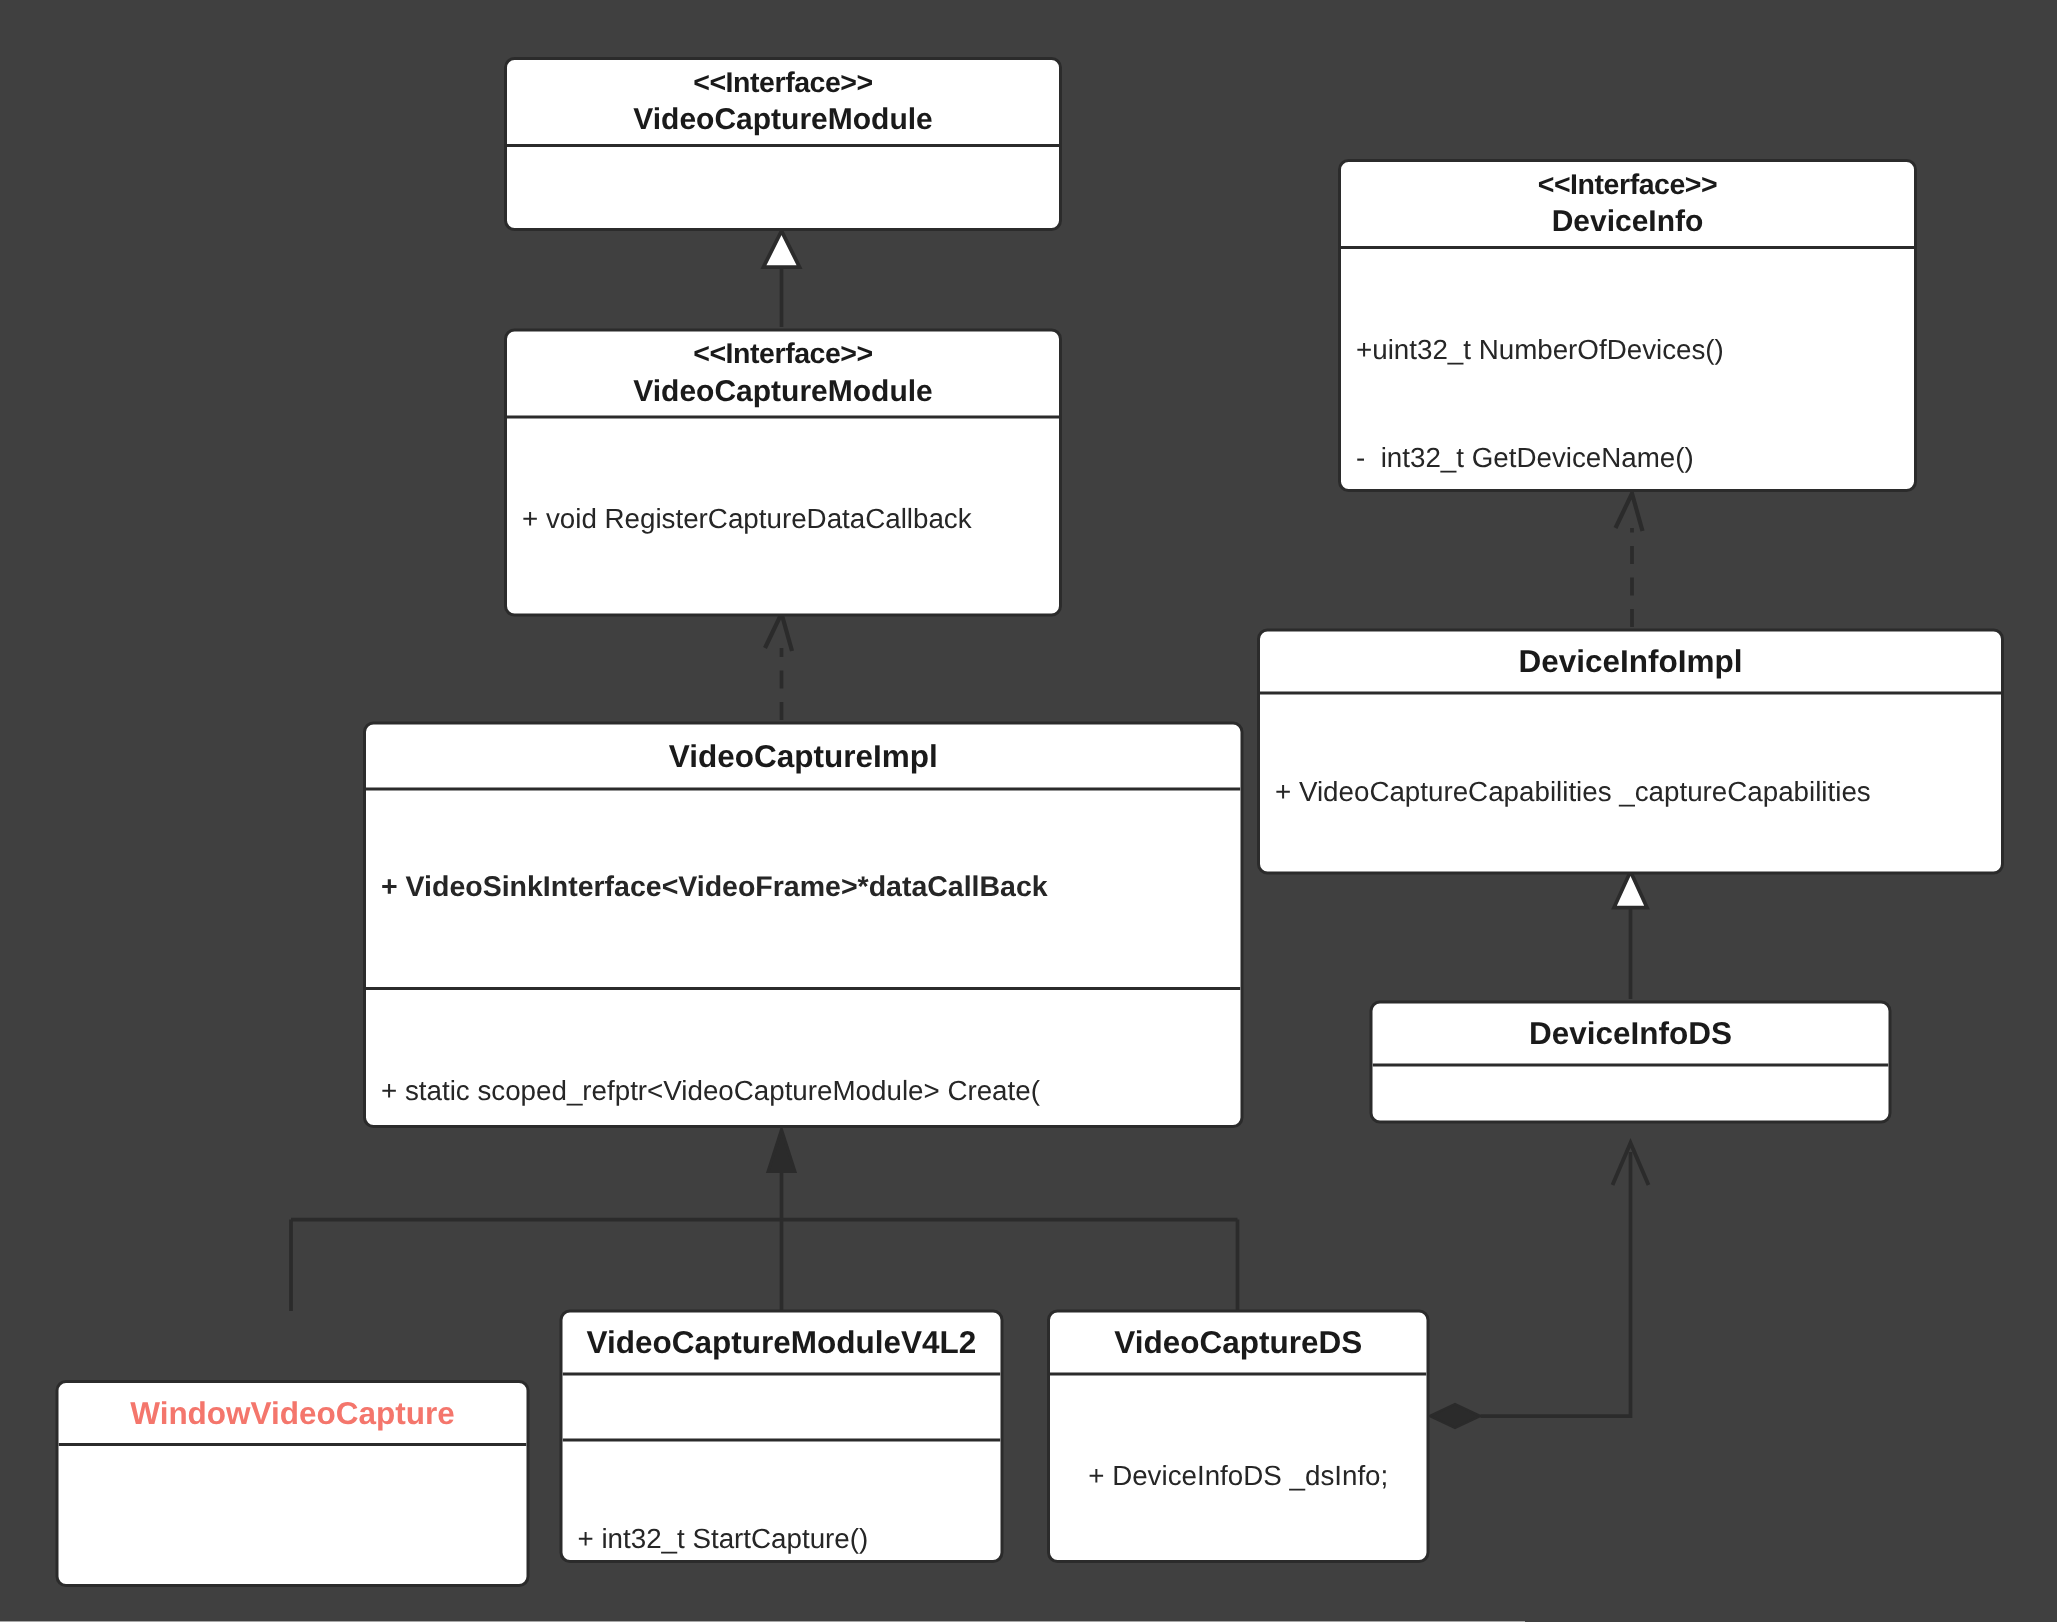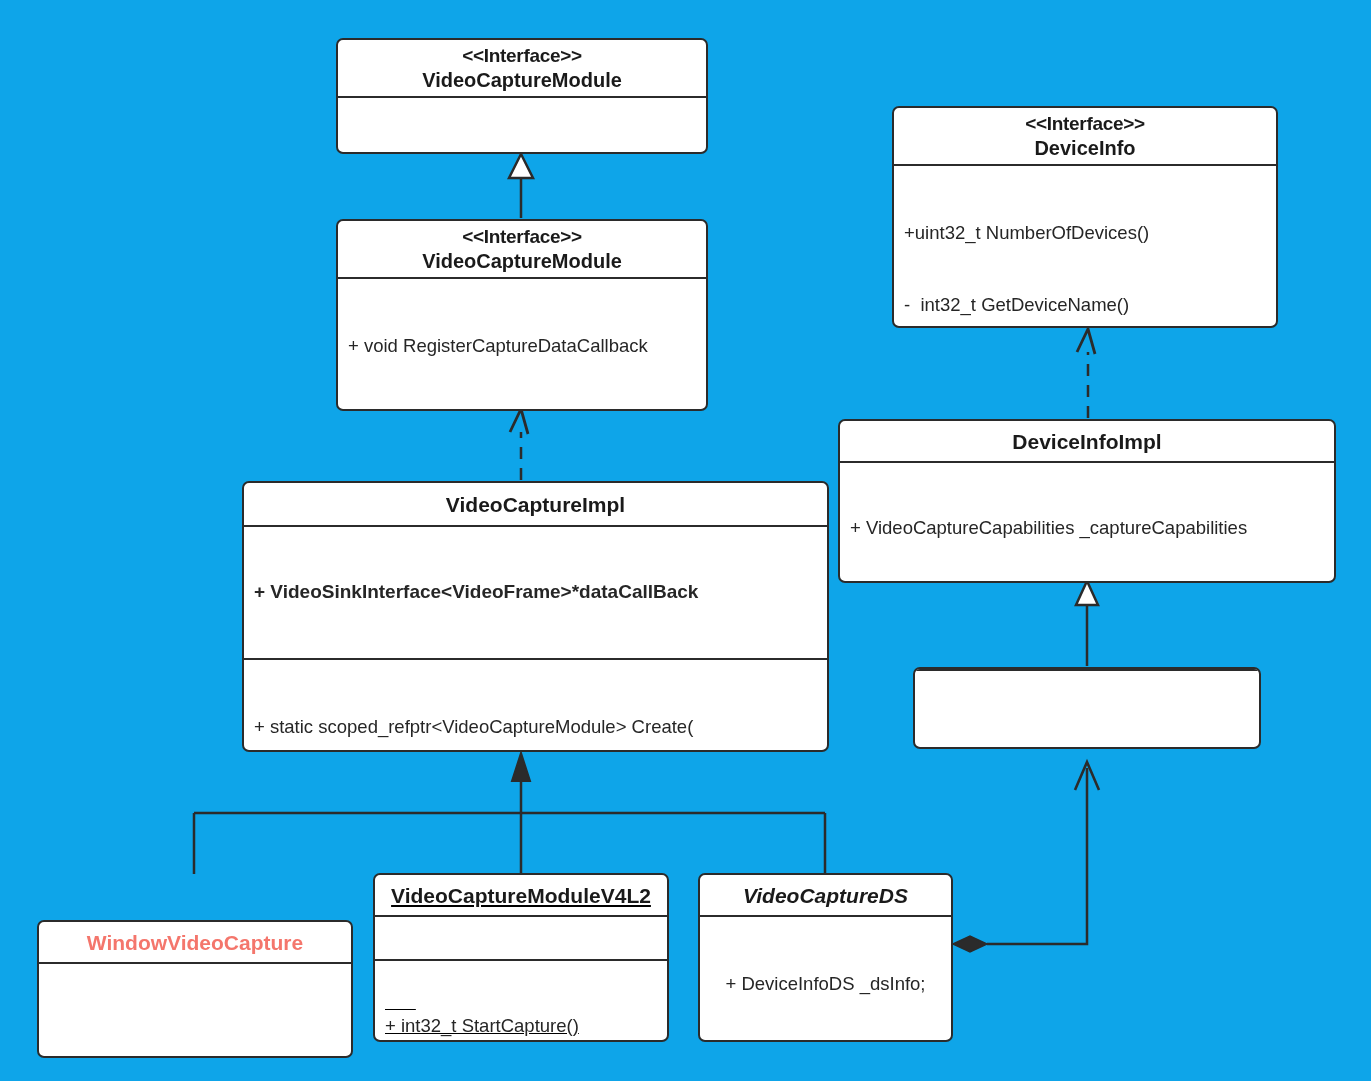--- a/index.html
+++ b/index.html
@@ -4,21 +4,21 @@
 <style>
   html, body {
     margin: 0;
     padding: 0;
     background: #f7f7f7;
   }
   #canvas {
     position: relative;
     width: 1371px;
     height: 1081px;
-    background: #0ea5e9;
+    background: #404040;
     font-family: "Liberation Sans", sans-serif;
     overflow: hidden;
   }
   svg.wires {
     position: absolute;
     left: 0; top: 0;
     width: 1371px;
     height: 1081px;
     pointer-events: none;
   }
@@ -179,51 +179,54 @@
     <div class="sep"></div>
     <div class="uml-section compact">
       <span class="row">+ VideoCaptureCapabilities _captureCapabilities</span>
       
       
     </div>
 
   </div>
 
   <div class="uml-box" style="left:913px; top:667px; width:348px; height:82px;">
+    <div class="uml-header" style="padding-top:8px; padding-bottom:7px;">
+      <span class="cname" style="font-size:21px;">DeviceInfoDS</span>
+    </div>
     <div class="sep"></div>
     <div class="uml-section compact">
       
     </div>
   </div>
 
   <div class="uml-box red" style="left:37px; top:920px; width:316px; height:138px;">
     <div class="uml-header" style="padding-top:8px; padding-bottom:7px;">
       <span class="cname" style="font-size:21px;">WindowVideoCapture</span>
     </div>
     <div class="sep"></div>
 
   </div>
 
-  <div class="uml-box" style="left:373px; top:873px; width:296px; height:169px;text-decoration:underline;">
+  <div class="uml-box" style="left:373px; top:873px; width:296px; height:169px;">
     <div class="uml-header" style="padding-top:8px; padding-bottom:7px;">
       <span class="cname" style="font-size:21px;">VideoCaptureModuleV4L2</span>
     </div>
     <div class="sep"></div>
     <div class="uml-section compact" style="height:32px;"></div>
     <div class="sep"></div>
     <div class="uml-section compact">
       <span class="row">+ int32_t StartCapture()</span>
       
       
     </div>
   </div>
 
   <div class="uml-box" style="left:698px; top:873px; width:255px; height:169px;">
     <div class="uml-header" style="padding-top:8px; padding-bottom:7px;">
-      <span class="cname" style="font-size:21px;font-style:italic;">VideoCaptureDS</span>
+      <span class="cname" style="font-size:21px;">VideoCaptureDS</span>
     </div>
     <div class="sep"></div>
     <div class="uml-section compact" style="padding-top:7px;padding-bottom:7px;text-align:center;">
       <span class="row">+ DeviceInfoDS _dsInfo;</span>
     </div>
 
   </div>
 
 </div>
 

